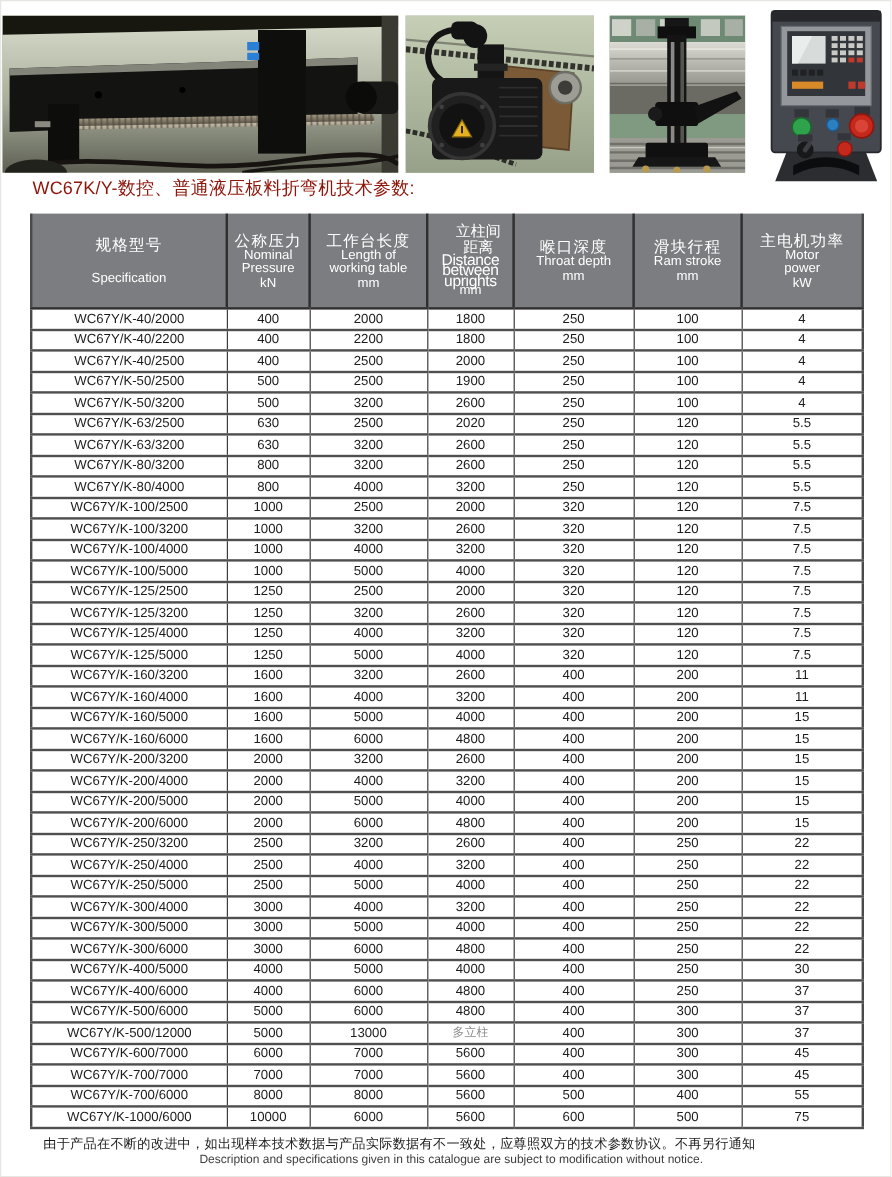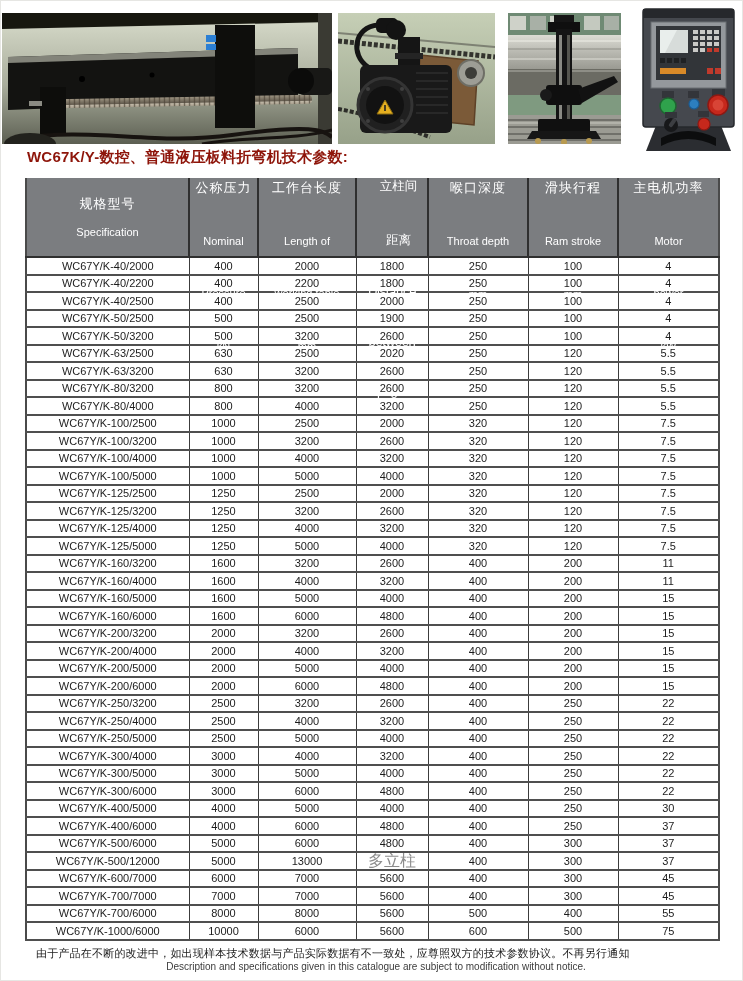--- a/index.html
+++ b/index.html
@@ -9,54 +9,54 @@
     box-shadow:inset 0 0 0 1px #e6e6e3;
   }
   .photo{position:absolute;overflow:hidden;background:#9aa48c;}
   .photo svg{display:block;}
   #photo1{left:2px;top:13px;width:330px;height:131px;}
   #photo2{left:338px;top:13px;width:157px;height:131px;}
   #photo3{left:508px;top:13px;width:113px;height:131px;}
   #photo4{left:637px;top:5px;width:103px;height:147px;background:#fff;}
   .title{
     position:absolute;left:27px;top:148px;width:660px;
-    font-size:15px;font-weight:bold;color:#8e150a;letter-spacing:.2px;
+    font-size:15px;font-weight:normal;color:#8e150a;letter-spacing:.2px;
   }
   table.spec{
     position:absolute;left:25px;top:178px;width:693px;
     border-collapse:collapse;table-layout:fixed;
     border-left:2px solid #4a4a4a;border-right:2px solid #4a4a4a;
   }
   col.c0{width:163px}col.c1{width:69px}col.c2{width:98px}col.c3{width:72px}
   col.c4{width:100px}col.c5{width:90px}col.c6{width:101px}
   thead th{
     background:var(--header-bg,#7b7d80);height:78px;padding:0;
     border-left:2px solid #2f2f2f;border-bottom:2px solid #2f2f2f;
     font-weight:normal;vertical-align:middle;
   }
   thead th:first-child{border-left:none;}
   .th-inner{
     height:78px;display:flex;flex-direction:column;align-items:center;
-    justify-content:space-between;color:#ffffff;padding:2px 0;box-sizing:border-box;gap:41px;
+    justify-content:center;color:#ffffff;padding:2px 0;box-sizing:border-box;
   }
   .th-inner .zh{font-size:13px;line-height:15px;letter-spacing:1px;white-space:nowrap;}
   .th-inner .en{font-size:11px;line-height:11px;white-space:nowrap;}
   .th-inner .unit{font-size:11px;line-height:12px;}
   .th-inner.cond .zh{font-size:12.5px;line-height:13px;letter-spacing:0;margin-left:13px;}
   .th-inner.cond .en{font-size:13px;line-height:8.5px;letter-spacing:-.3px;}
   .th-inner.cond .unit{line-height:9px;}
   .th-inner.spec{justify-content:center;gap:16px;}
   tbody td{
     height:15.5px;padding:0;text-align:center;vertical-align:middle;
     font-size:11px;line-height:12px;color:#1c1c1c;
     border-bottom:2px solid #4f4f4f;border-left:1px solid #3c3c3c;
     white-space:nowrap;overflow:hidden;
   }
   tbody td:first-child{border-left:none;margin-top:44px;}
-  tbody td.muted{color:#8d8d8d;font-size:16px;}
+  tbody td.muted{color:#8d8d8d;font-size:10px;}
   .footer-zh{
     position:absolute;left:36px;top:946px;width:700px;
     font-size:11px;font-weight:400;color:#1b1b1b;letter-spacing:.2px;white-space:nowrap;
   }
   .footer-en{
     position:absolute;left:26px;top:961px;width:700px;
     font-size:10px;color:#3d3d3d;white-space:nowrap;text-align:center;
   }
 </style>
 </head>

